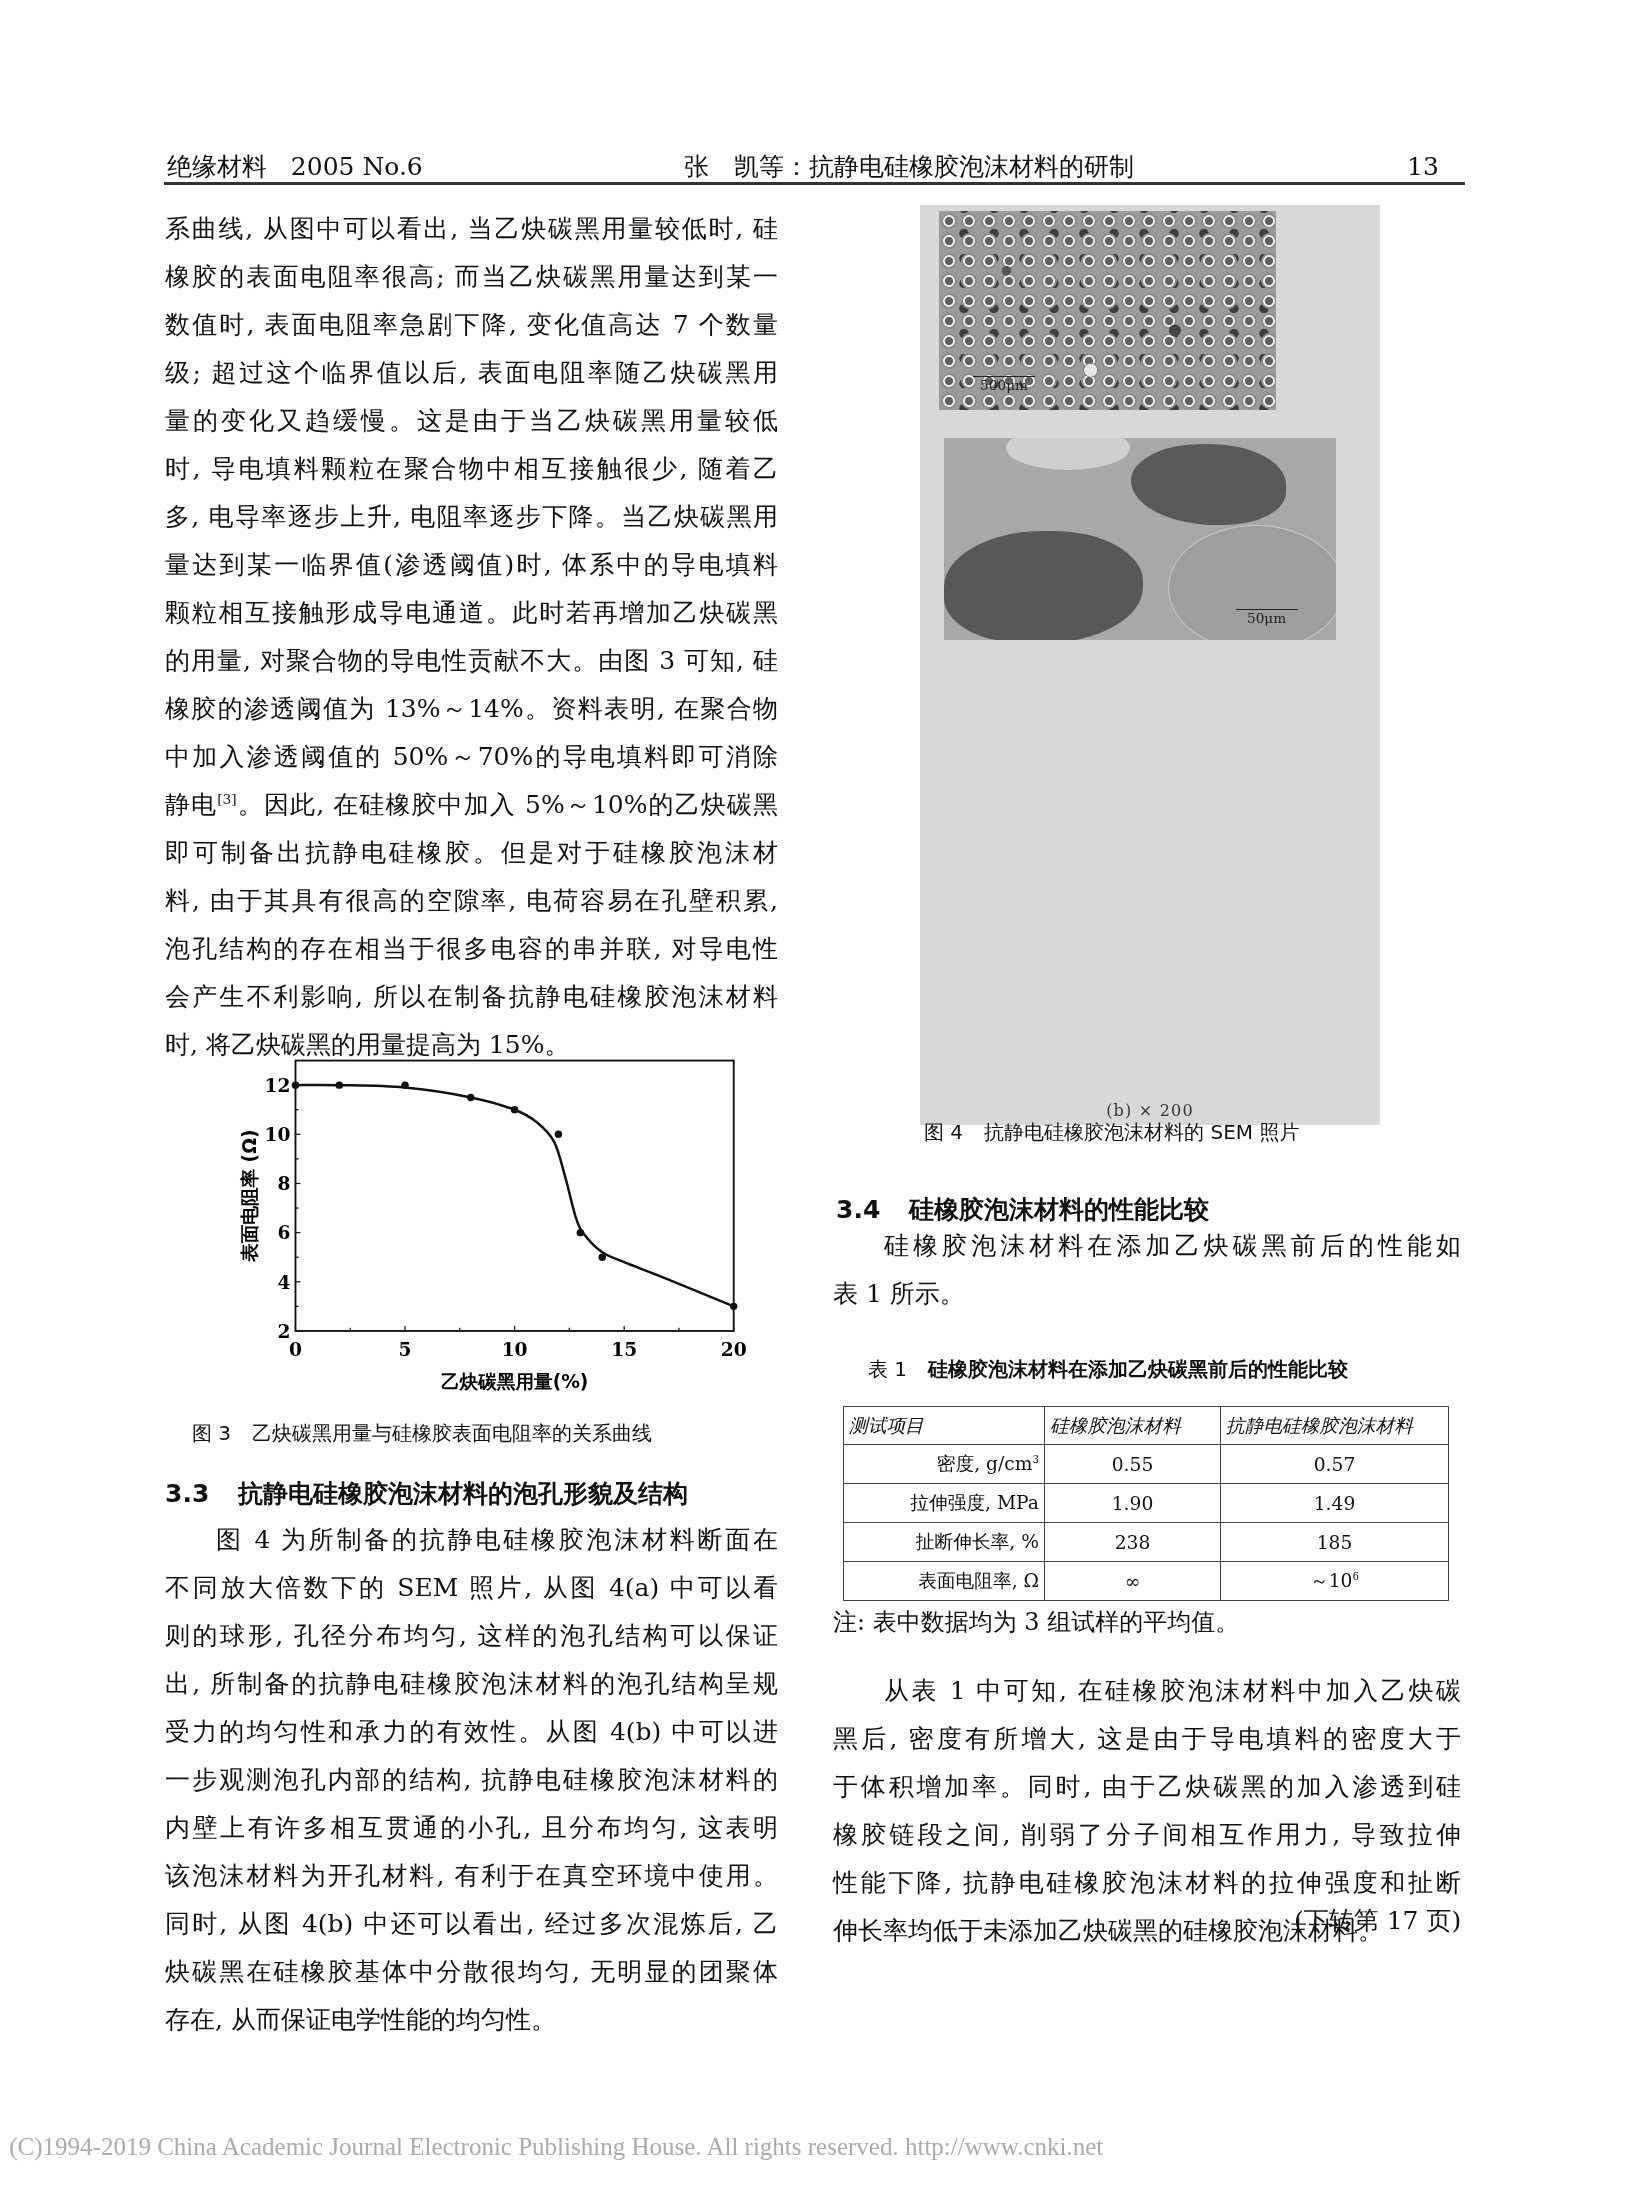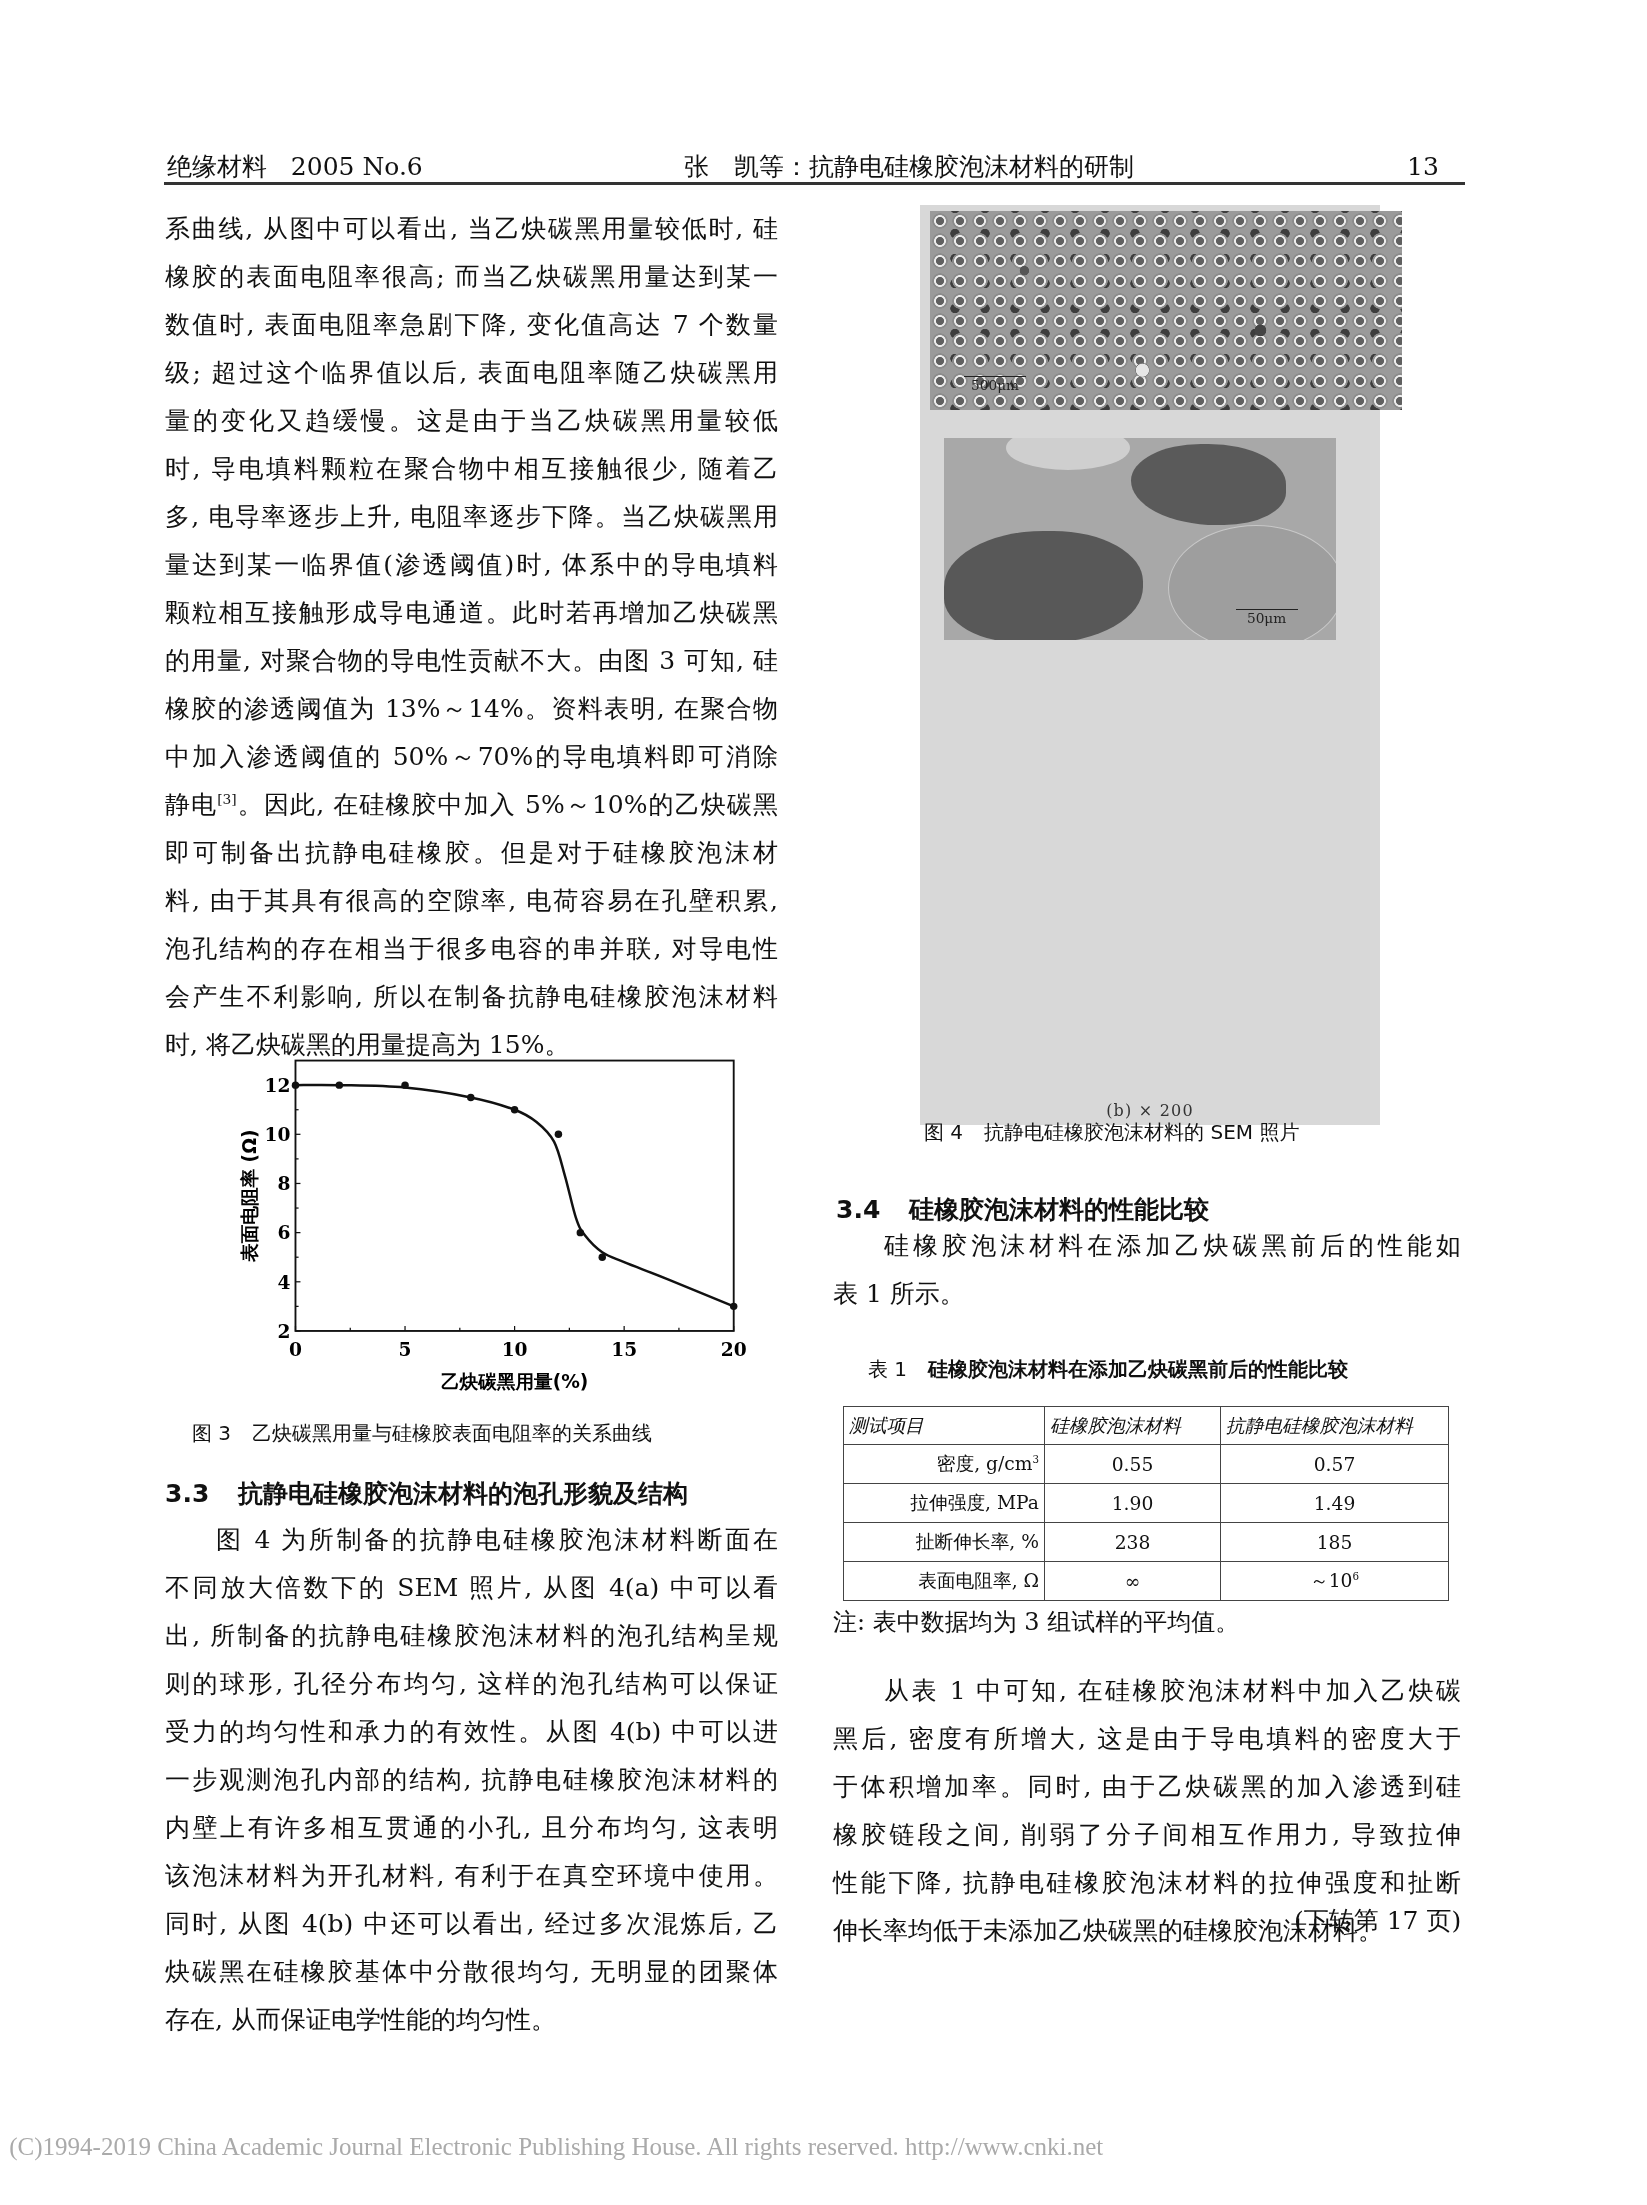--- a/index.html
+++ b/index.html
@@ -13,21 +13,21 @@
   .col-text p.last { text-align-last:left; }
   .indent { padding-left:51px; }
   .sec-h { font-family:"DejaVu Sans","Liberation Sans",sans-serif; font-weight:bold; font-size:25px; white-space:nowrap; }
   .sec-h .num { display:inline-block; width:73px; }
   .cap { font-family:"DejaVu Sans","Liberation Sans",sans-serif; font-size:20px; white-space:nowrap; }
   .cap .num { font-weight:normal; display:inline-block; margin-right:21px; }
   sup { font-size:0.55em; vertical-align:super; line-height:0; }
   
   .sem-frame { background:#d8d8d8; left:920px; top:205px; width:460px; height:920px; }
   .sem { position:absolute; overflow:hidden; }
-  .sem-a { left:10px; top:6.2px; width:472px; height:199px;
+  .sem-a { left:19px; top:6.2px; width:337px; height:199px;
            background:
              radial-gradient(circle at 20% 30%, #555 0 4.4px, transparent 5px),
              radial-gradient(circle at 70% 60%, #444 0 5.6px, transparent 6.2px),
              radial-gradient(circle at 45% 80%, #e6e6e6 0 6.2px, #777 6.8px, transparent 7.5px),
              radial-gradient(circle, #606060 0 3.7px, #ececec 4.4px 5.6px, #8c8c8c 6.2px 7.5px, transparent 8px) 0 0/20px 20px,
              radial-gradient(circle, #3d3d3d 0 4.4px, transparent 5px) 10px 10px/30px 25px,
              #9a9a9a; }
   .sem-b { left:23.6px; top:233px; width:392px; height:202px; background:#a8a8a8; }
   .pore { position:absolute; border-radius:50%; }
   .scale-bar { position:absolute; border-top:1.9px solid #222; font-size:13.7px; color:#222; text-align:center; }
@@ -125,22 +125,22 @@
   <span class="num">图 3</span><span>乙炔碳黑用量与硅橡胶表面电阻率的关系曲线</span>
 </div>
 
 <div class="abs sec-h" style="left:165px; top:1477px;">
   <span class="num">3.3</span><span>抗静电硅橡胶泡沫材料的泡孔形貌及结构</span>
 </div>
 
 <div class="abs col-text" style="left:165px; top:1516px; width:613px;" id="para2">
     <p class="indent">图 4 为所制备的抗静电硅橡胶泡沫材料断面在</p>
     <p>不同放大倍数下的 SEM 照片, 从图 4(a) 中可以看</p>
+    <p>则的球形, 孔径分布均匀, 这样的泡孔结构可以保证</p>
     <p>出, 所制备的抗静电硅橡胶泡沫材料的泡孔结构呈规</p>
-    <p>则的球形, 孔径分布均匀, 这样的泡孔结构可以保证</p>
     <p>受力的均匀性和承力的有效性。从图 4(b) 中可以进</p>
     <p>一步观测泡孔内部的结构, 抗静电硅橡胶泡沫材料的</p>
     <p>内壁上有许多相互贯通的小孔, 且分布均匀, 这表明</p>
     <p>该泡沫材料为开孔材料, 有利于在真空环境中使用。</p>
     <p>同时, 从图 4(b) 中还可以看出, 经过多次混炼后, 乙</p>
     <p>炔碳黑在硅橡胶基体中分散很均匀, 无明显的团聚体</p>
     <p class="last">存在, 从而保证电学性能的均匀性。</p>
   </div>
 
 <div class="abs sem-frame">

